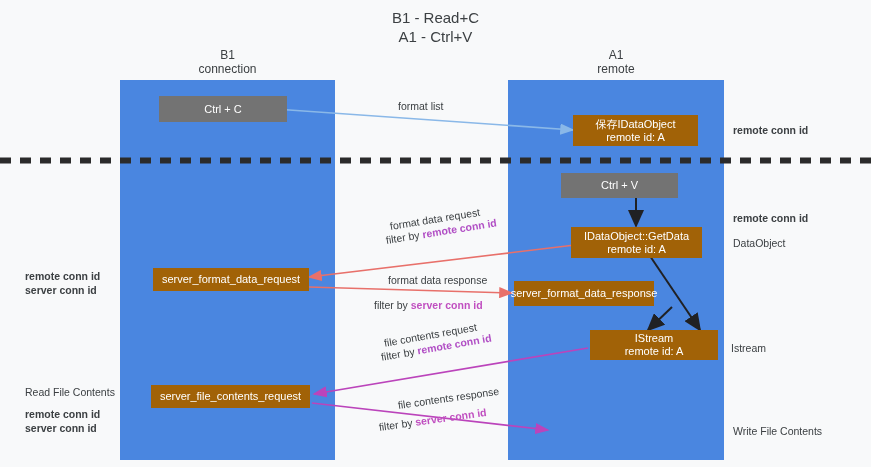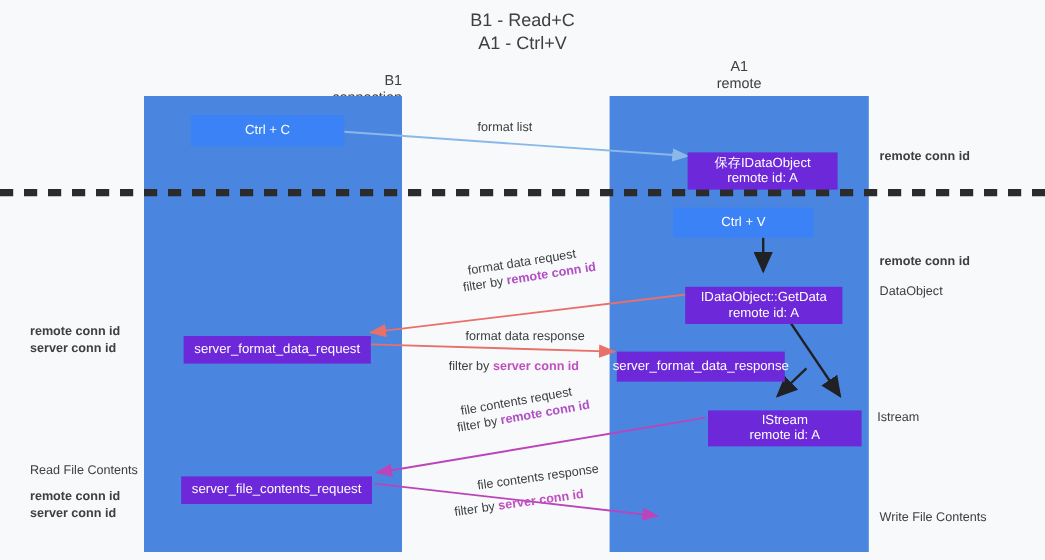--- a/index.html
+++ b/index.html
@@ -31,22 +31,22 @@
 
   
   .node{
     box-sizing:border-box;
     display:flex;align-items:center;justify-content:center;
     text-align:center;
     color:#ffffff;
     font-size:11px;line-height:13px;
     padding:2px 4px;
   }
-  .node.green{background:#3b82f6;}
-  .node.orange{background:#6d28d9;margin-top:12px;}
+  .node.green{background:#737373;}
+  .node.orange{background:#a16207;}
   .node .l2{display:block;}
 
   
   .elabel{
     font-size:10.5px;line-height:13px;color:#3c4043;
     white-space:nowrap;
   }
   .elabel.rot-a{transform:rotate(-9deg);transform-origin:left top;}
   .elabel.rot-b{transform:rotate(-10deg);transform-origin:left top;}
   .elabel.rot-c{transform:rotate(-8deg);transform-origin:left top;}
@@ -62,21 +62,21 @@
 </head>
 <body>
 
 <div class="canvas">
 
   <div class="abs title">
     <div>B1 - Read+C</div>
     <div>A1 - Ctrl+V</div>
   </div>
 
-  <div class="abs col-head" style="left:120px;top:60px;width:215px;text-align:right;">
+  <div class="abs col-head" style="left:120px;top:48px;width:215px;">
     <div>B1</div>
     <div>connection</div>
   </div>
   <div class="abs col-head" style="left:508px;top:48px;width:216px;">
     <div>A1</div>
     <div>remote</div>
   </div>
 
   <div class="abs lane" style="left:120px;top:80px;width:215px;height:380px;"></div>
   <div class="abs lane" style="left:508px;top:80px;width:216px;height:380px;"></div>

